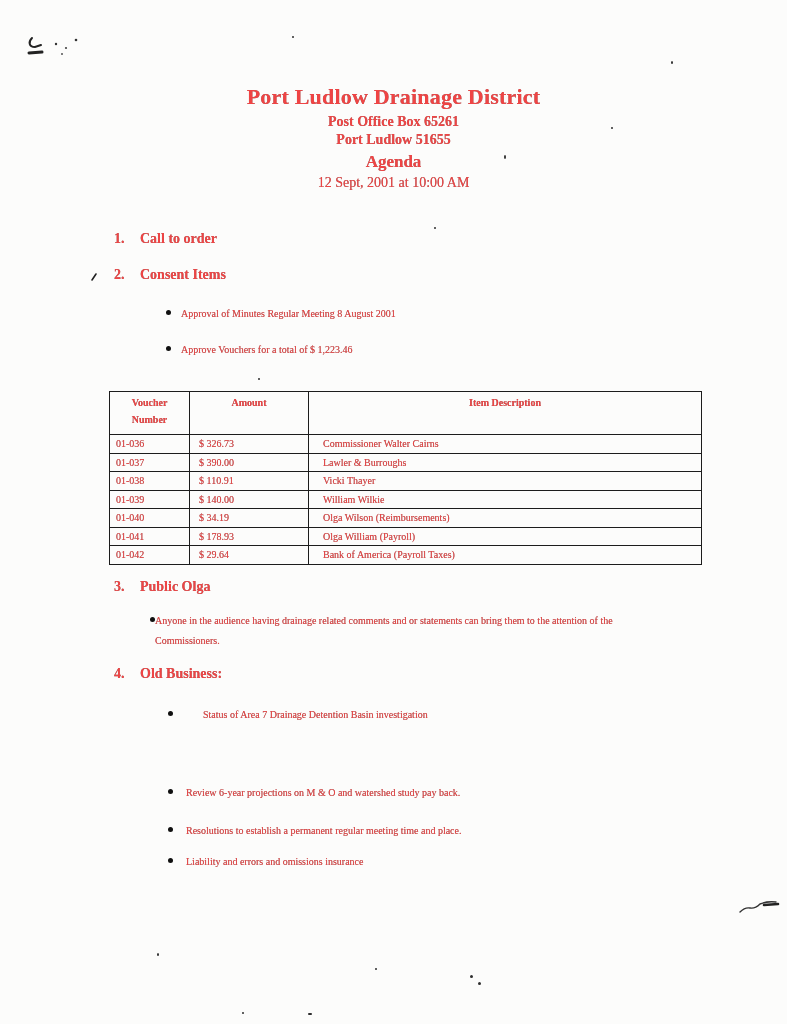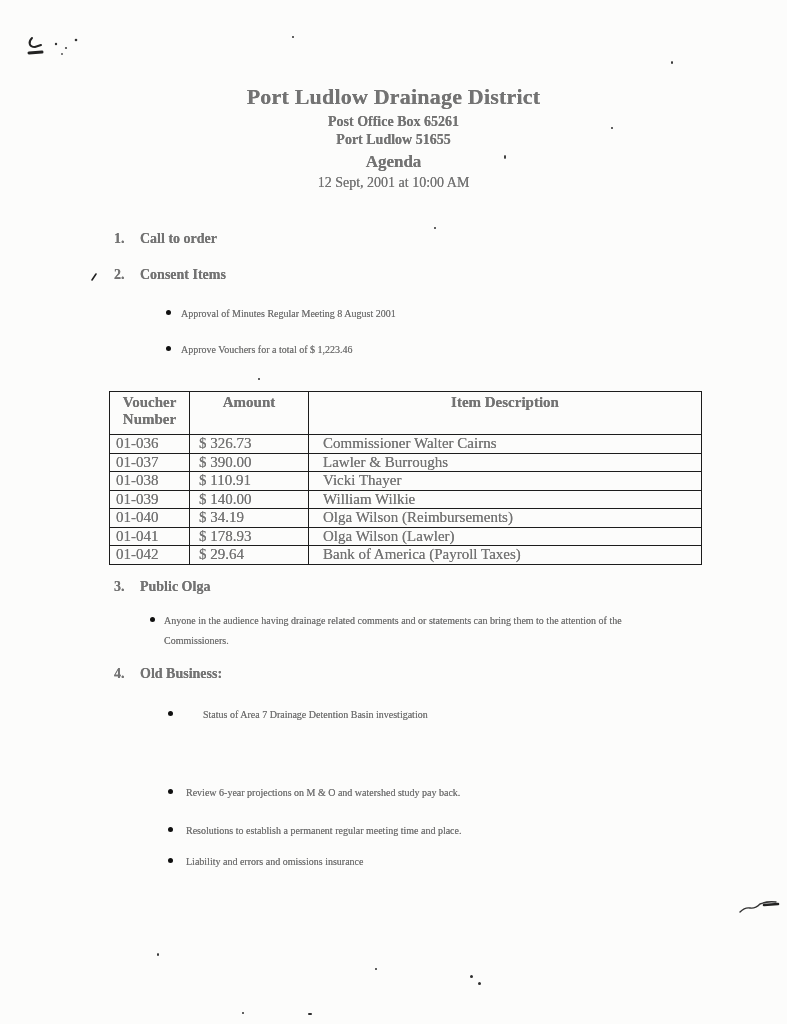--- a/index.html
+++ b/index.html
@@ -1,18 +1,18 @@
 <!DOCTYPE html>
 <html><head>
 <meta charset="utf-8">
 <style>
   html,body{margin:0;padding:0;background:#fcfcfb;}
   .page{
     position:relative;width:787px;height:1024px;overflow:hidden;
-    background:#fcfcfb;color:#737373;
+    background:#fcfcfb;color:#ef4444;
     font-family:"Liberation Serif","DejaVu Serif",serif;
   }
   .ink{ text-shadow:0 0 .5px rgba(20,20,20,.55); }
 
   
   .header{position:absolute;top:84px;left:0;width:100%;text-align:center;}
   .h-district{font-size:22px;font-weight:bold;letter-spacing:.2px;line-height:26px;}
   .h-po{font-size:14px;font-weight:bold;line-height:18px;margin-top:3px;}
   .h-city{font-size:14px;font-weight:bold;line-height:18px;}
   .h-doc{font-size:17px;font-weight:bold;line-height:21px;margin-top:2px;}
@@ -23,21 +23,21 @@
   .sec{position:absolute;left:114px;font-size:14px;font-weight:bold;white-space:nowrap;}
   .sec .num{display:inline-block;width:26px;}
 
   
   .bullet{position:absolute;display:flex;align-items:flex-start;font-size:10px;line-height:19.5px;}
   .dot{flex:0 0 auto;width:5px;height:5px;border-radius:50%;background:#101010;margin-top:6px;}
   .btext{display:block;}
 
   
   .vtable{position:absolute;top:391px;left:109px;border-collapse:collapse;table-layout:fixed;}
-  .vtable th,.vtable td{border:1.5px solid #1c1c1c;font-size:15px;overflow:hidden;white-space:nowrap;}
+  .vtable th,.vtable td{border:1.5px solid #1c1c1c;font-size:10px;overflow:hidden;white-space:nowrap;}
   .vtable th{font-weight:bold;vertical-align:top;text-align:center;padding:2px 3px 0;height:40px;line-height:17px;}
   .vtable td{padding:1px 4px 1px;height:15.5px;line-height:15px;text-align:left;}
   .colw-1{width:73px;} .colw-2{width:112px;} .colw-3{width:386px;}
   td.c1{padding-left:6px;} td.c2{padding-left:9px;} td.c3{padding-left:14px;}
   th.wrapcell{white-space:normal;}
 
   
   .mark{position:absolute;}
   .speck{position:absolute;background:#2e2e2e;border-radius:50%;}
 </style>
@@ -128,36 +128,36 @@
         <td class="c3">William Wilkie</td>
       </tr>
       <tr>
         <td class="c1">01-040</td>
         <td class="c2">$ 34.19</td>
         <td class="c3">Olga Wilson (Reimbursements)</td>
       </tr>
       <tr>
         <td class="c1">01-041</td>
         <td class="c2">$ 178.93</td>
-        <td class="c3">Olga Wilson (Lawler)</td>
+        <td class="c3">Olga William (Payroll)</td>
       </tr>
       <tr>
         <td class="c1">01-042</td>
         <td class="c2">$ 29.64</td>
         <td class="c3">Bank of America (Payroll Taxes)</td>
       </tr>
     </tbody>
   </table>
 
   <div class="sec" style="top:579px">
     <span class="num">3.</span><span>Public Olga</span>
   </div>
   <div class="bullet" style="top:611px;left:150px">
     <span class="dot"></span>
-    <span class="btext" style="margin-left:9px;width:502px">Anyone in the audience having drainage related comments and or statements can bring them to the attention of the Commissioners.</span>
+    <span class="btext" style="width:502px">Anyone in the audience having drainage related comments and or statements can bring them to the attention of the Commissioners.</span>
   </div>
 
   <div class="sec" style="top:666px">
     <span class="num">4.</span><span>Old Business:</span>
   </div>
   <div class="bullet" style="top:705px;left:168px">
     <span class="dot"></span>
     <span class="btext" style="margin-left:30px">Status of Area 7 Drainage Detention Basin investigation</span>
   </div>
   <div class="bullet" style="top:783px;left:168px">

